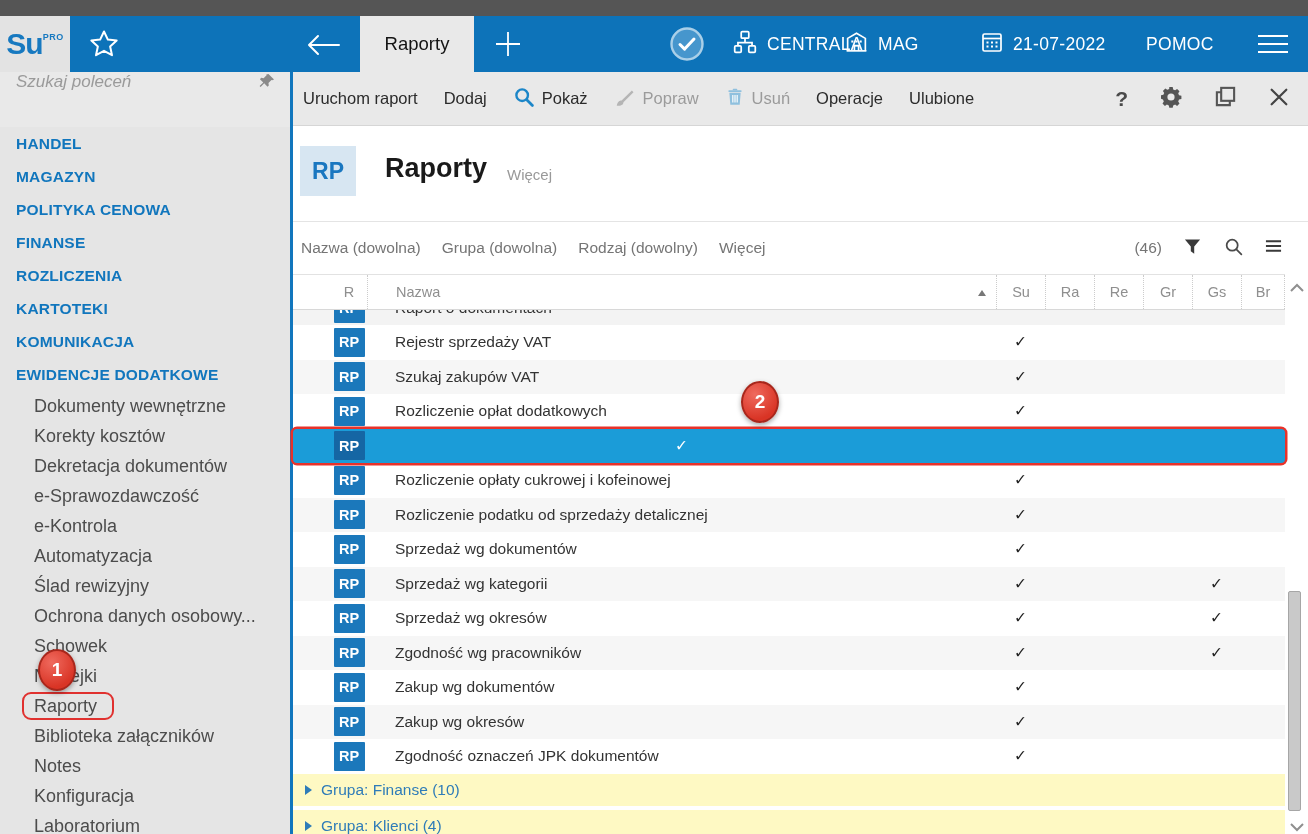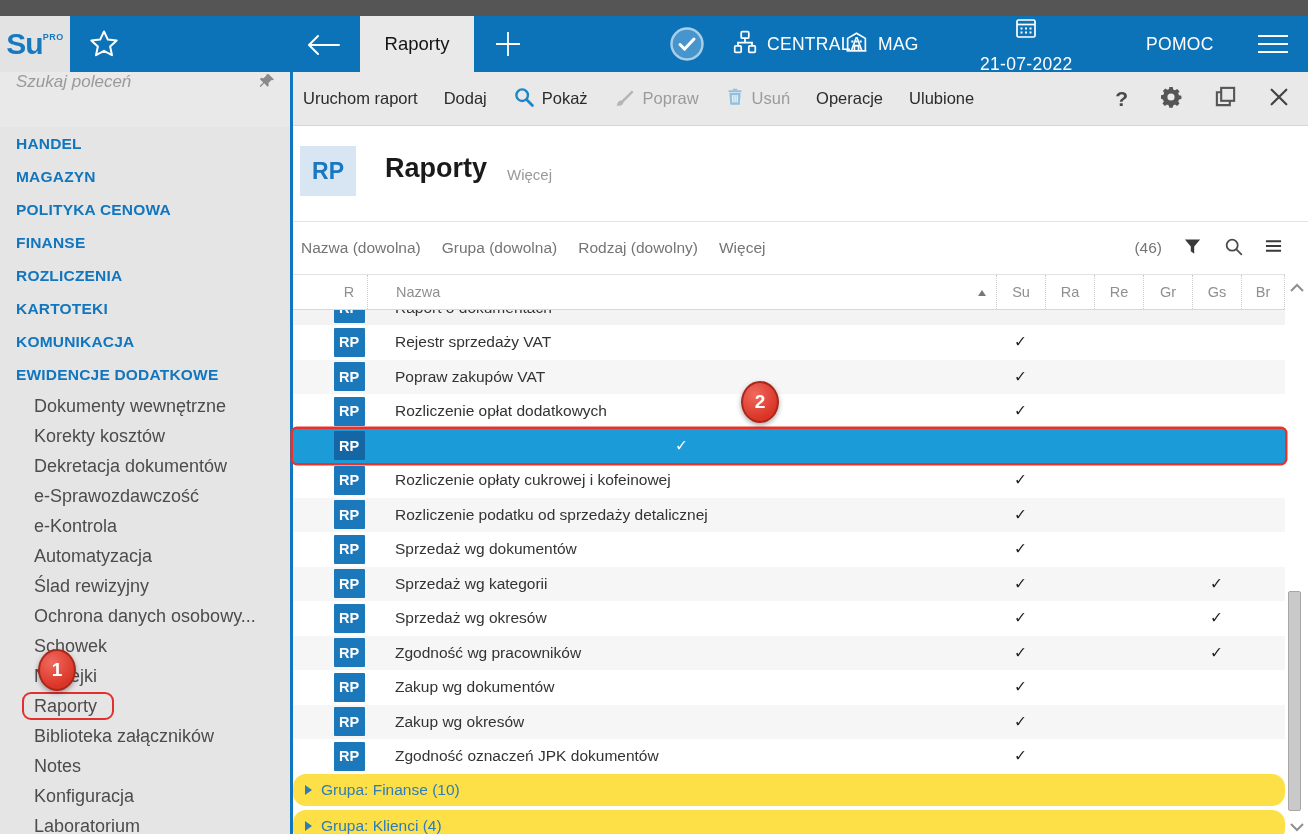--- a/index.html
+++ b/index.html
@@ -14,21 +14,21 @@
   .logo-sup{font-size:9px;font-weight:bold;letter-spacing:.5px;vertical-align:14px;}
   .tb-icon{position:absolute;display:flex;align-items:center;justify-content:center;}
   .star-btn{left:88px;top:12px;}
   .back-btn{left:304px;top:17px;}
   .tab-active{position:absolute;left:360px;top:0;width:114px;height:56px;background:#e9e9e9;
               color:#141414;font-size:18.5px;display:flex;align-items:center;justify-content:center;}
   .plus-btn{left:494px;top:14px;}
   .statuscheck{left:668px;top:9px;}
   .ctx{position:absolute;top:0;height:56px;display:flex;align-items:center;gap:9px;
        color:#fff;font-size:17.5px;letter-spacing:.3px;white-space:nowrap;}
-  .ctx-company{left:732px;} .ctx-branch{left:844px;} .ctx-date{left:980px;flex-direction:column;}
+  .ctx-company{left:732px;} .ctx-branch{left:844px;} .ctx-date{left:980px;}
   .help-link{left:1146px;} .menu-btn{left:1256px;top:16px;}
 
   
   .search-row{position:absolute;left:0;top:56px;width:290px;height:64px;background:#e9e9e9;
               border-bottom:1px solid #d6d6d6;display:flex;align-items:flex-start;box-sizing:border-box;gap:12px;}
   .search-input{flex:1;border:none;background:transparent;font-style:italic;font-size:17px;
                 color:#9a9a9a;padding:0 0 0 16px;outline:none;
                 font-family:"Liberation Sans","DejaVu Sans",sans-serif;}
   .search-input::placeholder{color:#9a9a9a;font-style:italic;}
   .pin-wrap{margin-right:14px;display:flex;}
@@ -81,22 +81,22 @@
   .trow.selected{background:#1b9cd8;position:relative;box-shadow:0 0 0 2.5px #e8322a;border-radius:4px;z-index:2;}
   .c-badge{display:flex;justify-content:center;}
   .rp-badge{width:31px;height:29px;background:#1b78bb;color:#fff;font-weight:bold;font-size:14.5px;
             display:flex;align-items:center;justify-content:center;border-radius:1px;}
   .trow.selected .rp-badge{background:#1566a4;}
   .c-name{padding-left:28px;font-size:15.5px;color:#333;white-space:nowrap;overflow:hidden;}
   .trow.selected .c-name{color:#fff;}
   .c-check{text-align:center;font-size:15.5px;color:#1e1e1e;}
   .trow.selected .c-check{color:#fff;}
 
-  .grow{position:absolute;left:0;width:992px;height:32px;background:#fde047;display:flex;align-items:center;
-        gap:9px;padding-left:12px;box-sizing:border-box;color:#2f7cb8;font-size:15.5px;border-radius:13px;}
+  .grow{position:absolute;left:0;width:992px;height:32px;background:#fef9c3;display:flex;align-items:center;
+        gap:9px;padding-left:12px;box-sizing:border-box;color:#2f7cb8;font-size:15.5px;}
   .grow.g1{top:648px;} .grow.g2{top:684px;}
   .tri{width:0;height:0;border-left:7px solid #2f7cb8;border-top:5px solid transparent;border-bottom:5px solid transparent;}
 
   
   .scroll-up{position:absolute;left:997px;top:152px;}
   .scroll-thumb{position:absolute;left:995px;top:465px;width:13px;height:220px;background:#c9c9c9;
                 border:1px solid #a6a6a6;border-radius:2px;box-sizing:border-box;}
   .scroll-down{position:absolute;left:997px;top:692px;}
   .zoom-hint{position:absolute;left:992px;top:707px;font-size:11.5px;color:#333;}
 
@@ -378,21 +378,21 @@
             <div class="c-check"></div>
             <div class="c-check"></div>
             <div class="c-check"></div>
             <div class="c-check"></div>
           </div>
           <div class="trow grid-cols alt">
             <div class="c-gutter"></div>
             <div class="c-badge">
               <span class="rp-badge">RP</span>
             </div>
-            <div class="c-name">Popraw zakupów VAT</div>
+            <div class="c-name">Szukaj zakupów VAT</div>
             <div class="c-check">✓</div>
             <div class="c-check"></div>
             <div class="c-check"></div>
             <div class="c-check"></div>
             <div class="c-check"></div>
             <div class="c-check"></div>
           </div>
           <div class="trow grid-cols">
             <div class="c-gutter"></div>
             <div class="c-badge">

